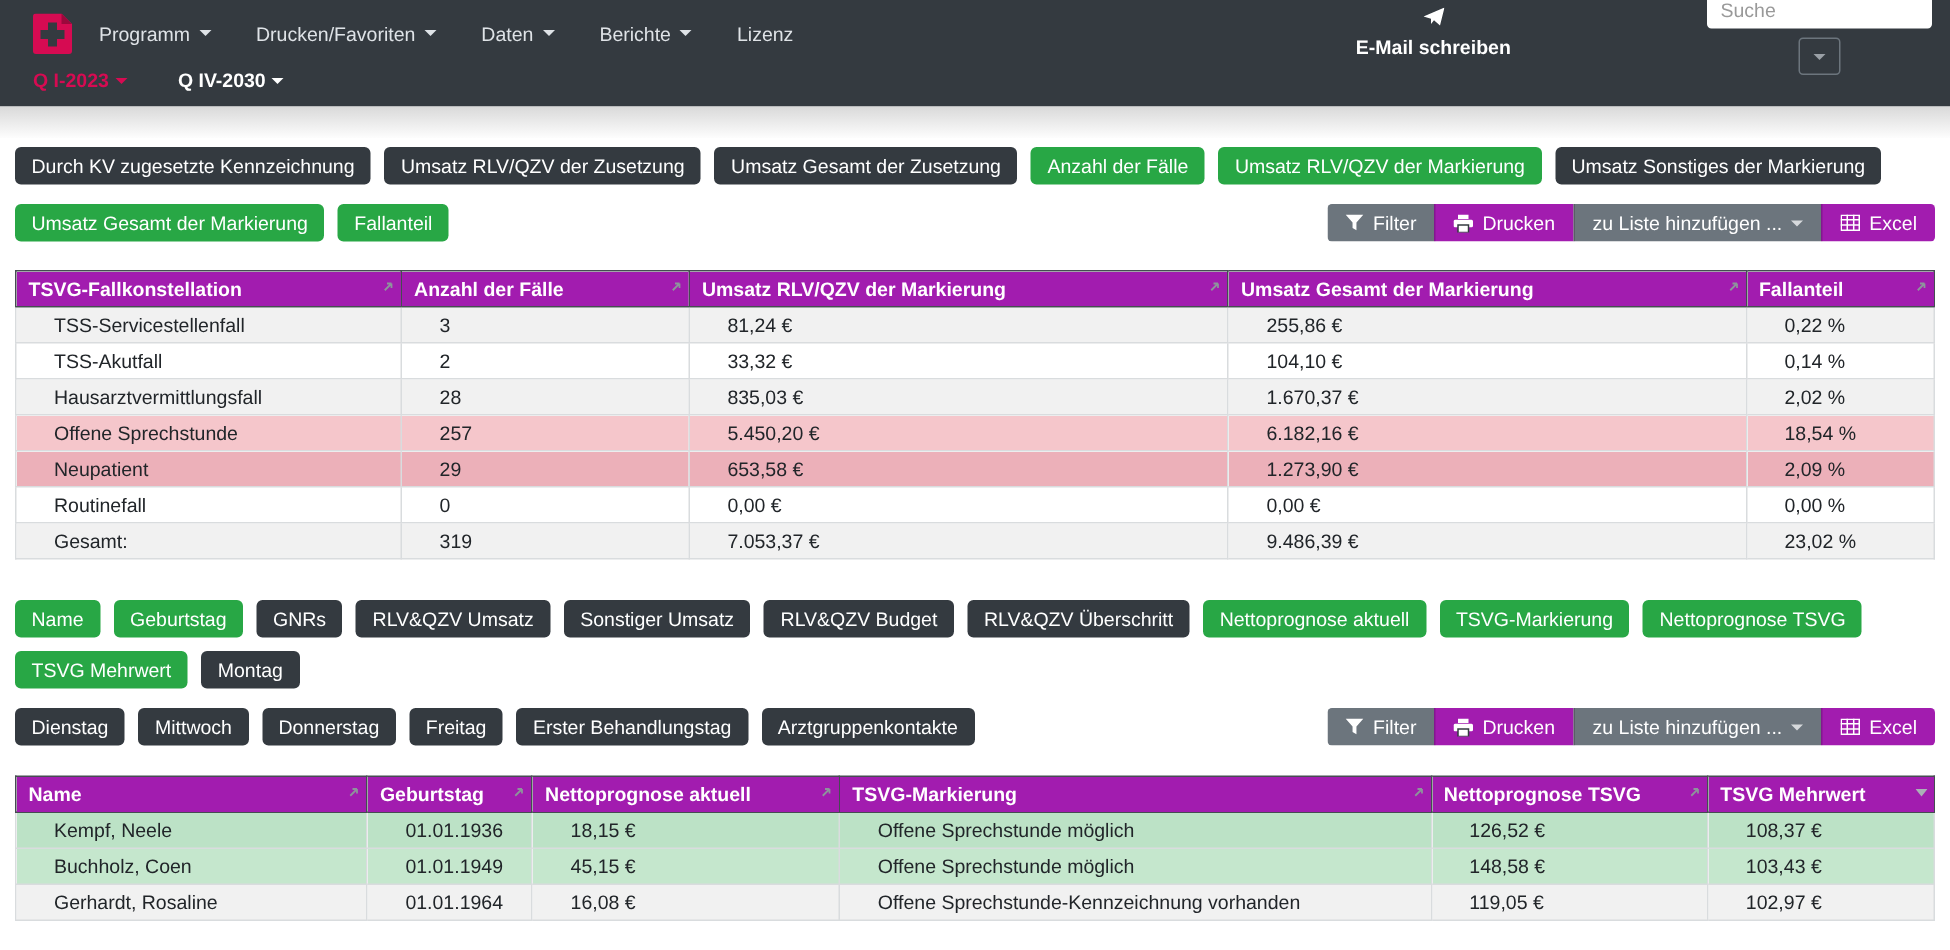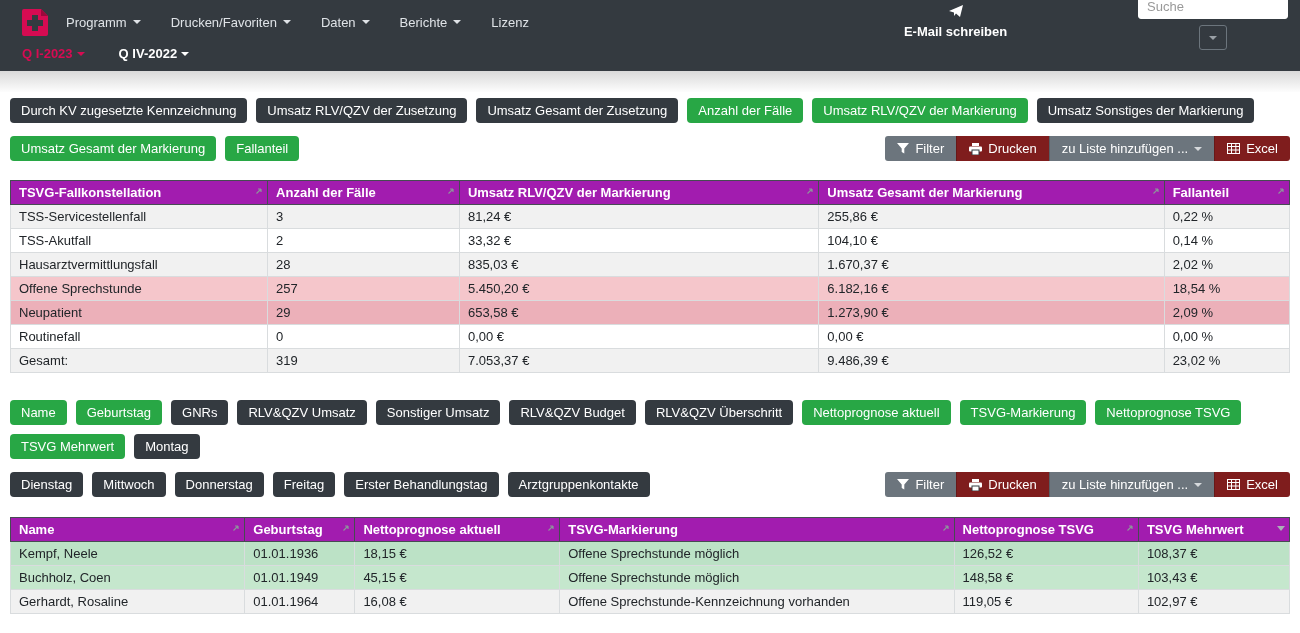--- a/index.html
+++ b/index.html
@@ -37,29 +37,29 @@
   .btn-toggle { border:none; border-radius:4px; color:#fff; font-size:13px;
     font-family:inherit; padding:4px 11px; line-height:17px; cursor:pointer; white-space:nowrap; }
   .btn-dark { background:#343a40; }
   .btn-green { background:#28a745; }
 
   
   .toolbar { display:flex; border-radius:3px; overflow:hidden; }
   .tb-btn { display:flex; align-items:center; gap:6px; font-size:13px; color:#fff;
     padding:4px 12px; cursor:pointer; border:none; font-family:inherit; line-height:17px; white-space:nowrap; }
   .tb-gray { background:#6c757d; }
-  .tb-dark { background:#7f1d1d; }
+  .tb-dark { background:#a21caf; }
   .tb-btn + .tb-btn { border-left:1px solid rgba(0,0,0,.18); }
 
   
   table.grid { width:100%; border-collapse:collapse; table-layout:fixed; font-size:13px; color:#212529; }
   table.grid th { background:#a21caf; color:#fff; text-align:left; font-weight:bold;
     padding:3px 18px 3px 8px; height:24px; position:relative; border:1px solid #464c52;
     white-space:nowrap; overflow:hidden; cursor:pointer; }
-  table.grid td { padding:3px 8px; height:24px; border:1px solid #d9dcde;
+  table.grid td { padding:3px 25px; height:24px; border:1px solid #d9dcde;
     white-space:nowrap; overflow:hidden;margin-left:24px; }
   tr.row-odd  { background:#f1f1f1; }
   tr.row-even { background:#ffffff; }
   tr.row-danger-even { background:#f5c6cb; }
   tr.row-danger-odd  { background:#ecb0b9; }
   tr.row-success-even { background:#c5e7cd; }
   tr.row-success-odd  { background:#bce2c6; }
   .sort-ic { position:absolute; right:4px; top:3px; line-height:1; }
 
   .tbl1 { margin-top:19px; margin-bottom:27px; }
@@ -110,21 +110,21 @@
         <span class="caret"></span>
       </div>
     </div>
   </div>
   <div class="nav-row2">
       <div class="qtab active">
         <span>Q I-2023</span>
         <span class="caret"></span>
       </div>
       <div class="qtab inactive">
-        <span>Q IV-2022</span>
+        <span>Q IV-2030</span>
         <span class="caret"></span>
       </div>
     </div>
 </div>
 <div class="nav-shadow"></div>
 
 <div class="content">
 
   <div class="section1">
     <div class="toggle-row">

